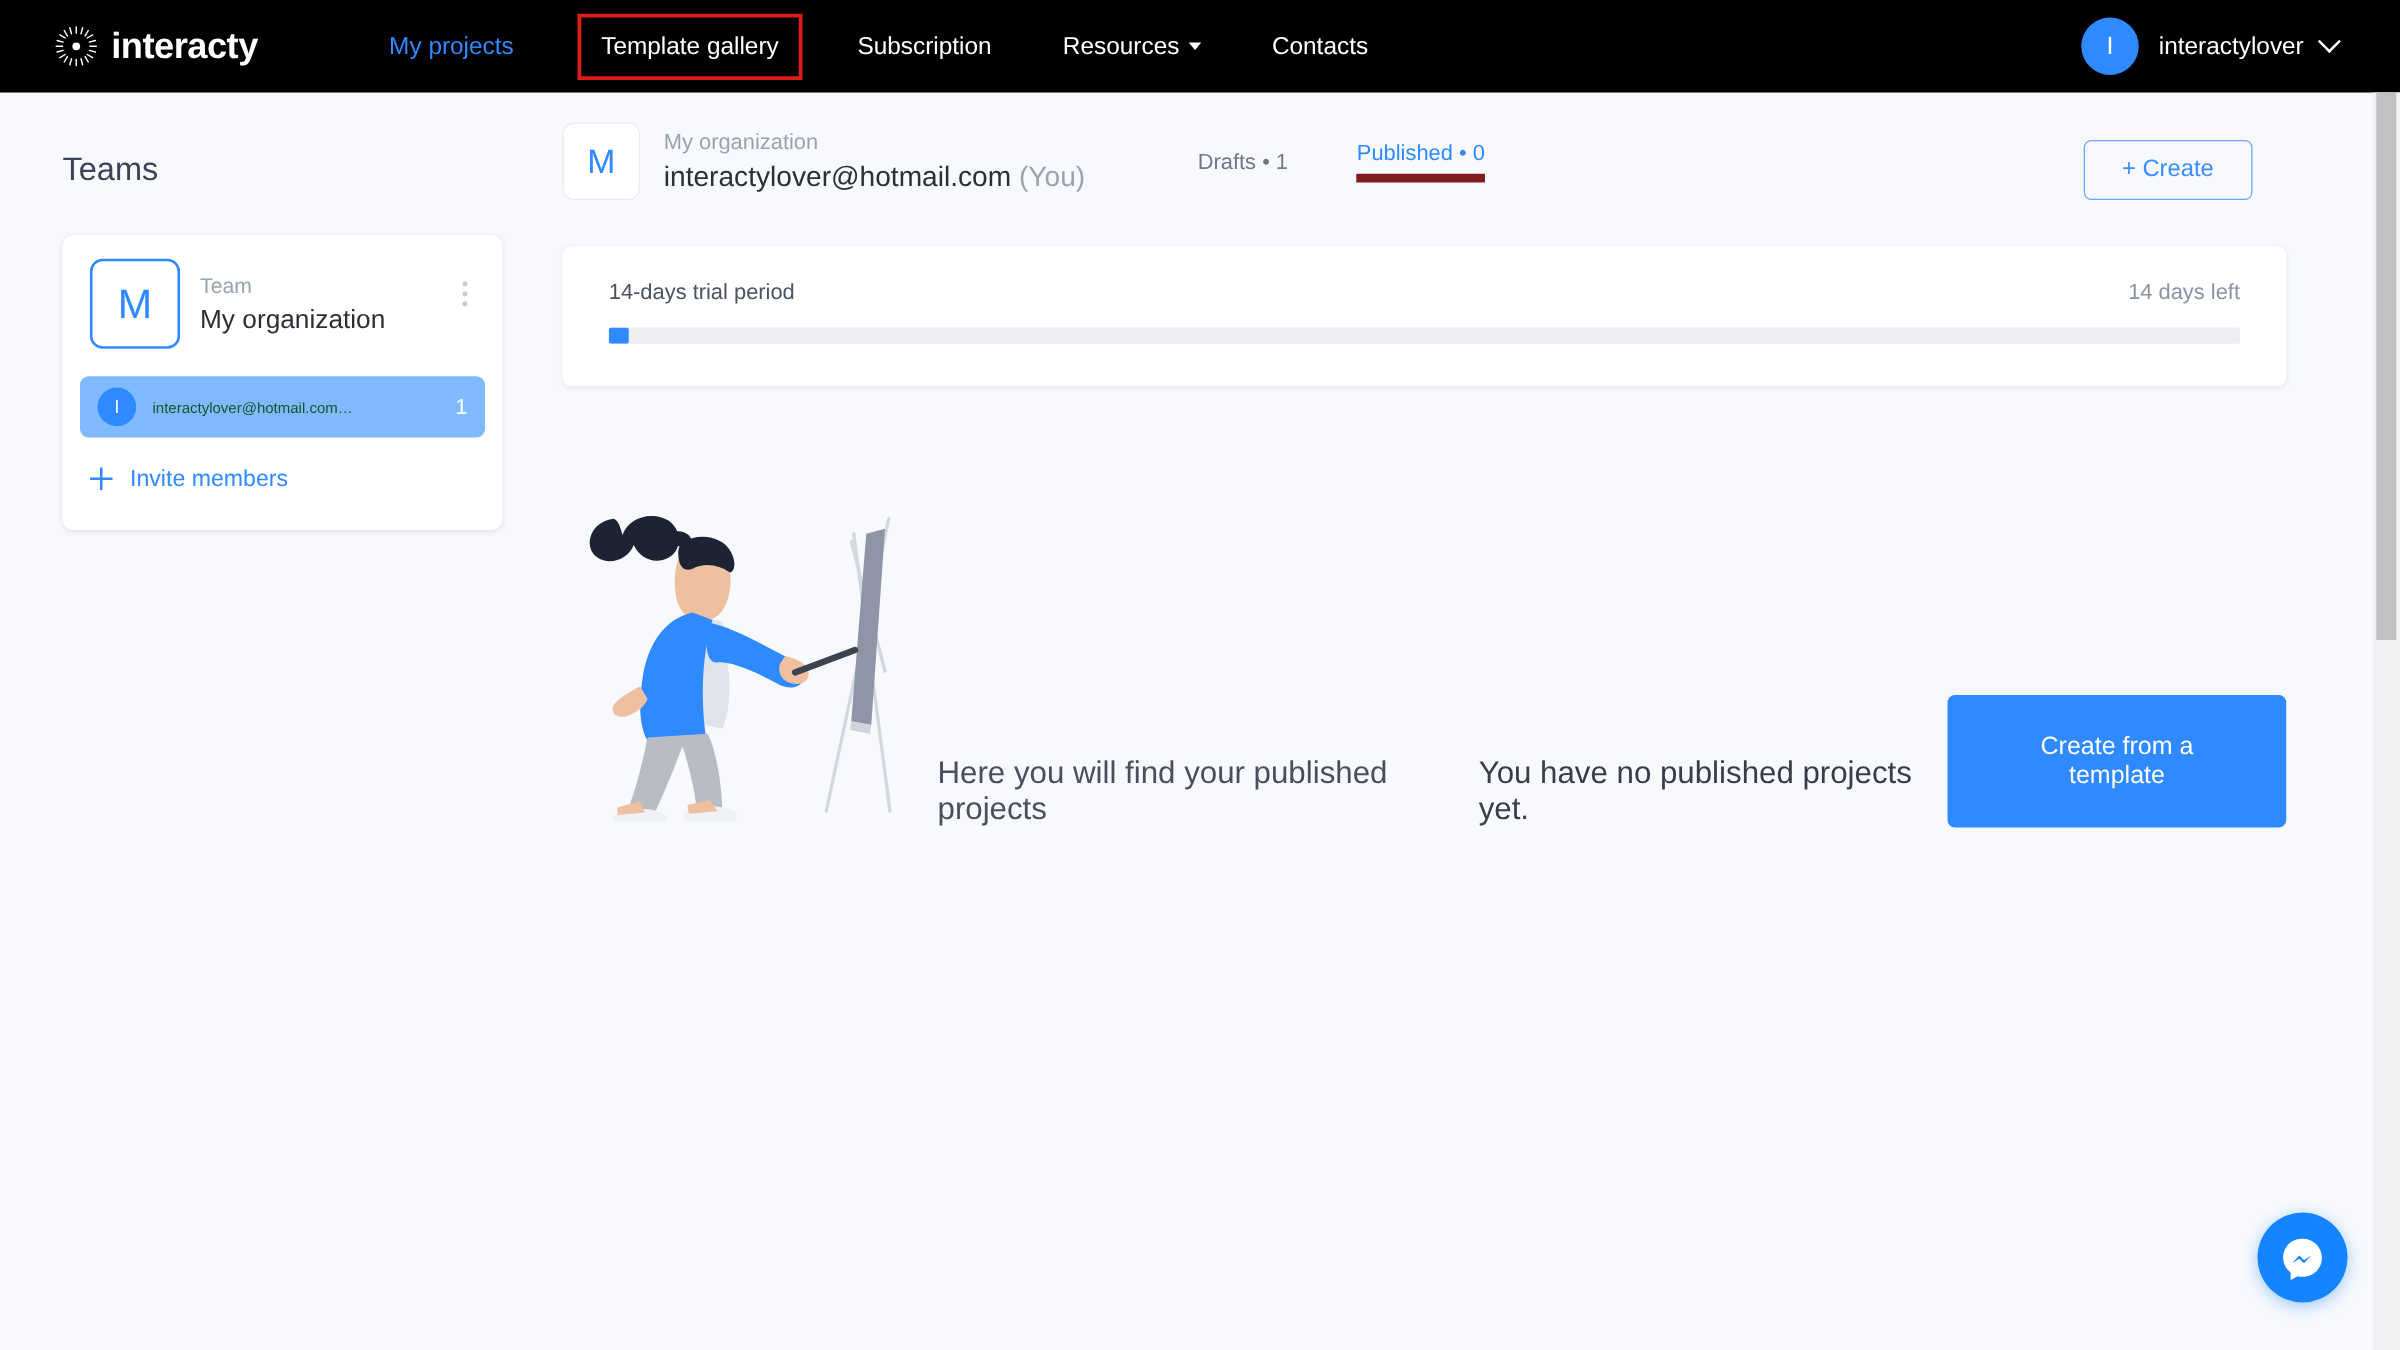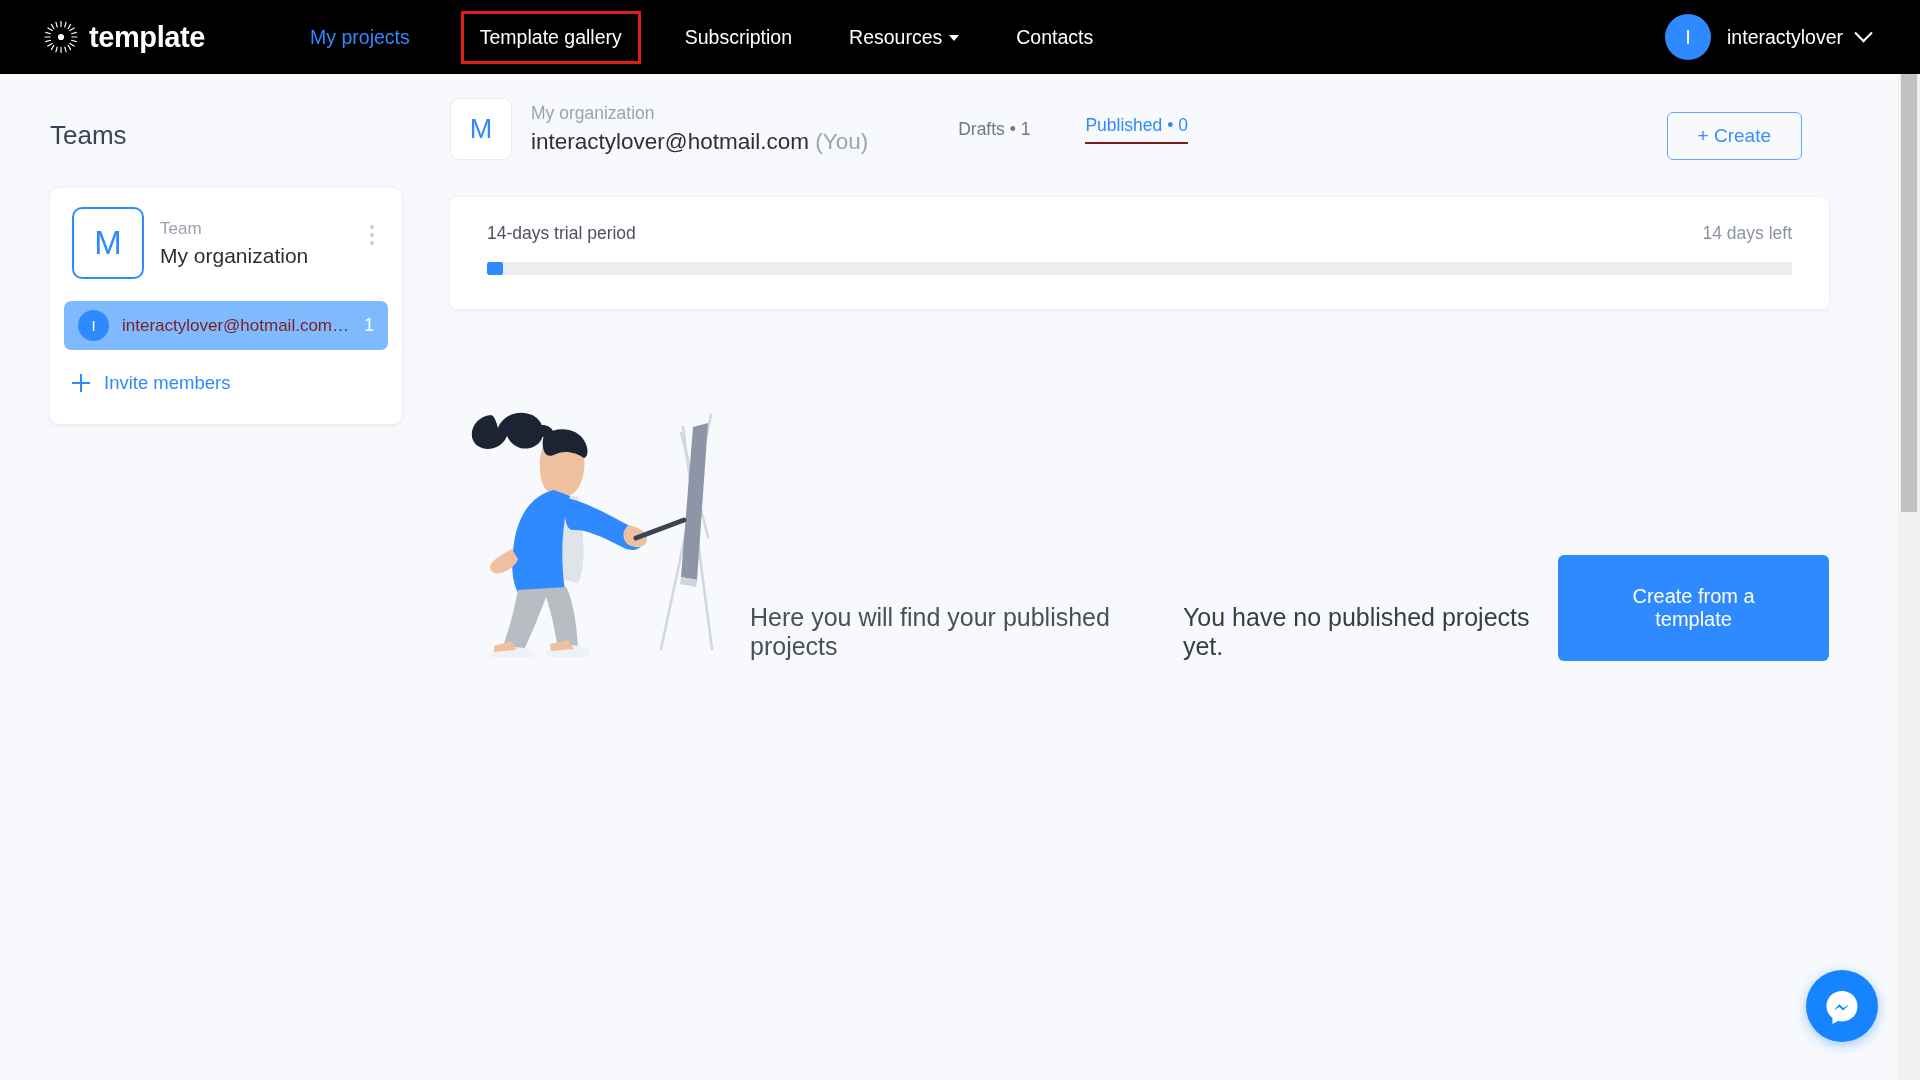--- a/index.html
+++ b/index.html
@@ -94,21 +94,21 @@
     height: 49px; display: flex; align-items: center;
     padding: 0 14px;
   }
   .member-avatar {
     width: 31px; height: 31px; border-radius: 50%;
     background: #2f89ff; color: #ffffff;
     display: flex; align-items: center; justify-content: center;
     font-size: 15px; flex: 0 0 auto;
   }
   .member-email {
-    color: #7f1d1d; font-size: 17px; margin-left: 13px;
+    color: #14532d; font-size: 12px; margin-left: 13px;
     flex: 1 1 auto; overflow: hidden;
     white-space: nowrap; text-overflow: ellipsis;
   }
   .member-count { color: #ffffff; font-size: 17.5px; margin-left: 10px; }
   .invite-row {
     display: flex; align-items: center;
     margin: 22px 0 0 22px;
   }
   .plus-icon {
     width: 18px; height: 18px; position: relative; margin-right: 14px;
@@ -133,21 +133,21 @@
     color: #2f89ff; font-size: 27px; flex: 0 0 auto;
   }
   .org-meta { margin-left: 19px; }
   .org-label { font-size: 17.5px; color: #9aa3b0; line-height: 1.5; }
   .org-email { font-size: 22.5px; color: #2c2f36; line-height: 1.4; }
   .org-email .you { color: #9aa3b0; }
   .filters { display: flex; align-items: center; margin-left: 90px; }
   .filter { font-size: 17.5px; color: #70778a; margin-right: 55px; white-space: nowrap; }
   .filter.active {
     color: #2f89ff;
-    border-bottom: 2px solid #7f1d1d;
+    border-bottom: 7px solid #7f1d1d;
     padding-bottom: 6px;
   }
   .create-btn {
     position: absolute; right: 90px; top: 38px;
     border: 1px solid #67a9ff; color: #3b8dff;
     background: transparent; border-radius: 6px;
     font-size: 19px; padding: 12px 30px;
     font-family: "Liberation Sans", sans-serif;
   }
 
@@ -229,21 +229,21 @@
           <line x1="1.7" y1="21.6" x2="6.5" y2="20.3"></line>
           <line x1="1.0" y1="17.0" x2="6.0" y2="17.0"></line>
           <line x1="1.7" y1="12.4" x2="6.5" y2="13.7"></line>
           <line x1="3.9" y1="7.9" x2="8.2" y2="10.4"></line>
           <line x1="7.4" y1="4.4" x2="9.9" y2="8.7"></line>
           <line x1="11.9" y1="2.2" x2="13.2" y2="7.0"></line>
         </g>
         <circle cx="17" cy="17" r="3.1" fill="#ffffff"></circle>
       </svg>
     </span>
-    <span class="brand-text">template</span>
+    <span class="brand-text">interacty</span>
   </div>
 
   <div class="navlinks">
     <a class="navlink active-blue">My projects</a>
     <a class="navlink boxed">Template gallery</a>
     <a class="navlink">Subscription</a>
     <a class="navlink"><span>Resources</span><i class="caret-down"></i></a>
     <a class="navlink">Contacts</a>
   </div>
 

